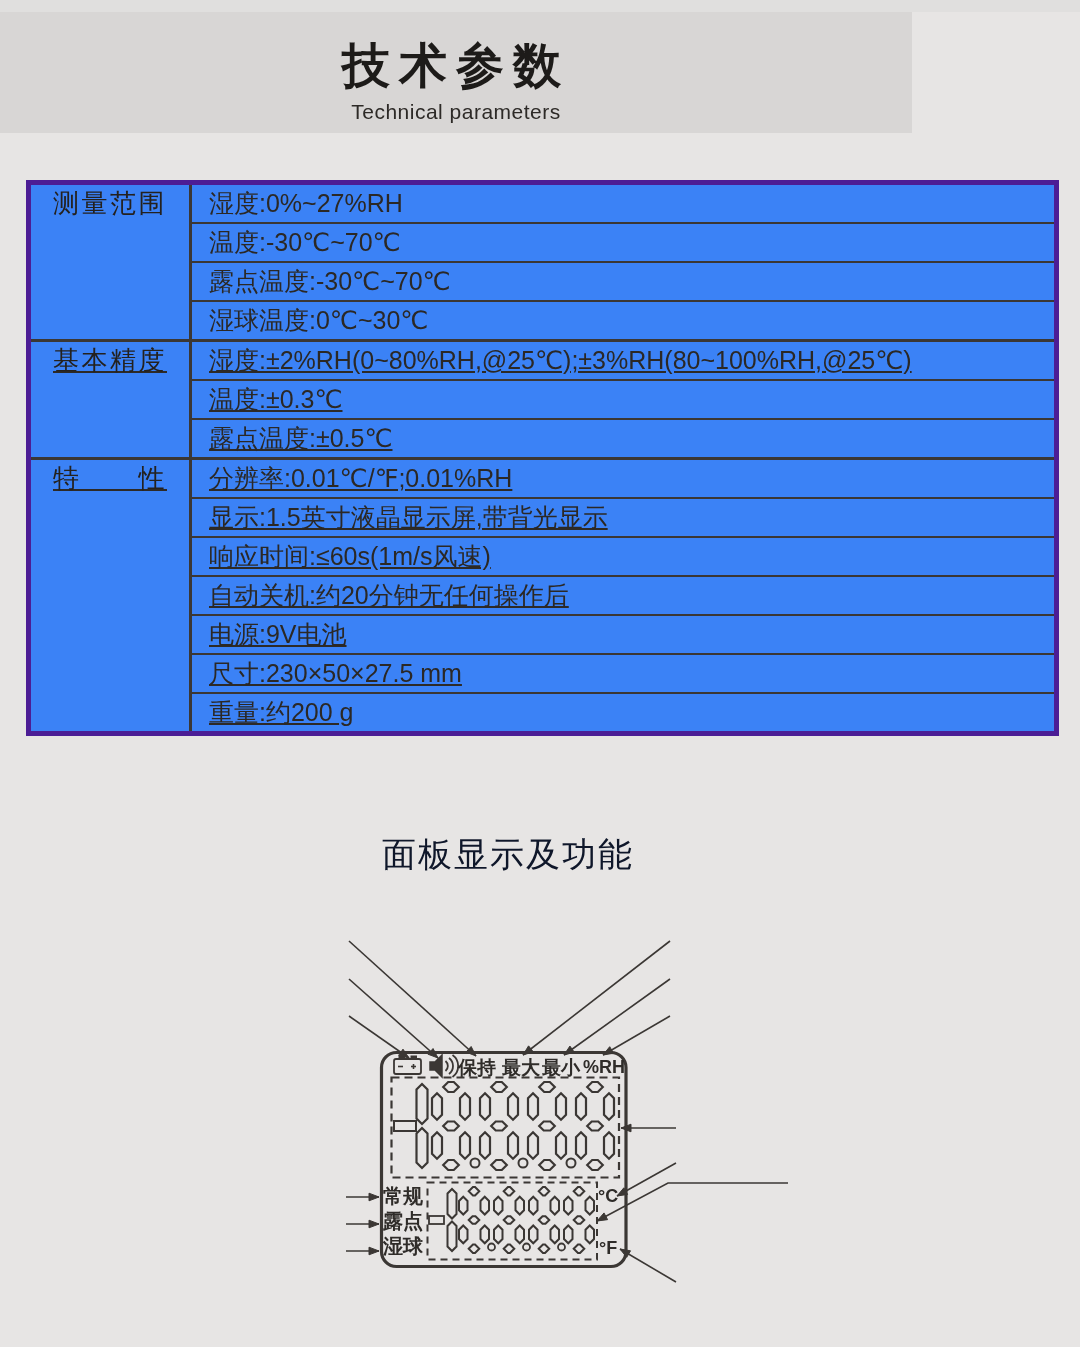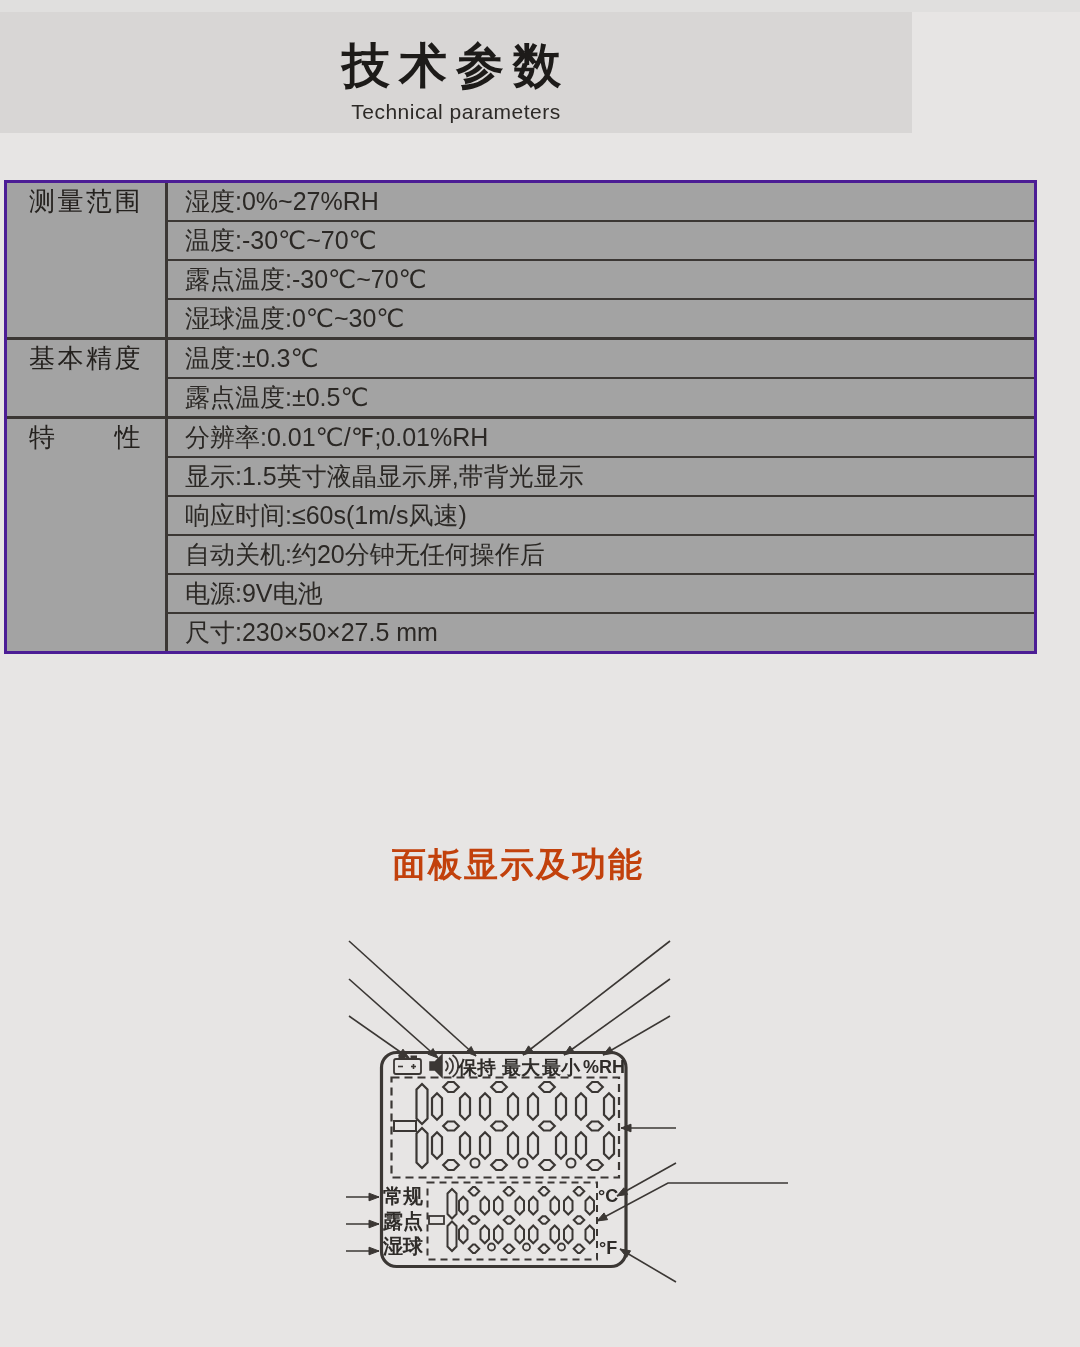--- a/index.html
+++ b/index.html
@@ -4,34 +4,34 @@
 <style>
   html,body{margin:0;padding:0;background:#e7e5e4;}
   .page{position:relative;width:1080px;height:1347px;background:#e7e5e4;overflow:hidden;
         font-family:"Liberation Sans","DejaVu Sans",sans-serif;color:#2d2a27;}
   .top-strip{position:absolute;left:0;top:0;width:1080px;height:12px;background:#e0dfde;}
   .title-band{position:absolute;left:0;top:12px;width:912px;height:121px;background:#d8d6d5;text-align:center;}
   .title-band h1{margin:0;padding-top:22px;font-size:48px;font-weight:700;letter-spacing:9px;color:#1d1b19;}
   .subtitle{font-size:21px;color:#2d2a27;margin-top:2px;letter-spacing:0.5px;}
 
   
-  .spec-table{position:absolute;left:4px;top:180px;width:1033px;border:3px solid #4c1d95;
-              background:#a3a3a3;box-sizing:border-box;}
+  .spec-table{position:absolute;left:26px;top:180px;width:1033px;border:5px solid #4c1d95;
+              background:#3b82f6;box-sizing:border-box;}
   .tgroup{display:flex;}
-  .tgroup + .tgroup{border-top:3px solid #3b3734;}
+  .tgroup + .tgroup{border-top:3px solid #3b3734;text-decoration:underline;}
   .tcol1{width:161px;flex:0 0 161px;border-right:3px solid #3b3734;box-sizing:border-box;
          font-size:26px;letter-spacing:2.5px;line-height:37px;text-align:center;color:#24211e;}
   .tcol2{flex:1;display:flex;flex-direction:column;}
   .trow{height:37px;line-height:37px;padding-left:17px;font-size:25px;color:#2b2825;
         white-space:nowrap;overflow:hidden;}
   .tcol2 .trow + .trow{border-top:2px solid #3b3734;}
 
   
-  .section-title{position:absolute;left:0;top:832px;width:1016px;text-align:center;margin:10px;
-                 font-size:34px;font-weight:700;letter-spacing:2px;color:#c2410c;}
+  .section-title{position:absolute;left:0;top:832px;width:1016px;text-align:center;margin:0;
+                 font-size:34px;font-weight:400;letter-spacing:2px;color:#0f172a;}
 
   
   .diagram{position:absolute;left:0;top:900px;width:994px;height:447px;}
   .diagram svg{position:absolute;left:0;top:0;}
   svg text{font-family:"Liberation Sans","DejaVu Sans",sans-serif;font-weight:700;fill:#2f2c29;}
 </style>
 </head>
 <body>
 
 <div class="page">
@@ -48,33 +48,35 @@
       <div class="tcol2">
         <div class="trow">湿度:0%~27%RH</div>
         <div class="trow">温度:-30℃~70℃</div>
         <div class="trow">露点温度:-30℃~70℃</div>
         <div class="trow">湿球温度:0℃~30℃</div>
       </div>
     </div>
     <div class="tgroup">
       <div class="tcol1">基本精度</div>
       <div class="tcol2">
+        <div class="trow">湿度:±2%RH(0~80%RH,@25℃);±3%RH(80~100%RH,@25℃)</div>
         <div class="trow">温度:±0.3℃</div>
         <div class="trow">露点温度:±0.5℃</div>
       </div>
     </div>
     <div class="tgroup">
       <div class="tcol1">特　　性</div>
       <div class="tcol2">
         <div class="trow">分辨率:0.01℃/℉;0.01%RH</div>
         <div class="trow">显示:1.5英寸液晶显示屏,带背光显示</div>
         <div class="trow">响应时间:≤60s(1m/s风速)</div>
         <div class="trow">自动关机:约20分钟无任何操作后</div>
         <div class="trow">电源:9V电池</div>
         <div class="trow">尺寸:230×50×27.5 mm</div>
+        <div class="trow">重量:约200 g</div>
       </div>
     </div>
   </section>
 
   <h2 class="section-title">面板显示及功能</h2>
 
   <div class="diagram">
     <svg width="1080" height="450" viewBox="0 900 1080 450">
       <g id="gfx">
           <rect x="381.5" y="1052.5" width="244.5" height="214" rx="15" fill="none" stroke="#3b3734" stroke-width="3.2"></rect>

